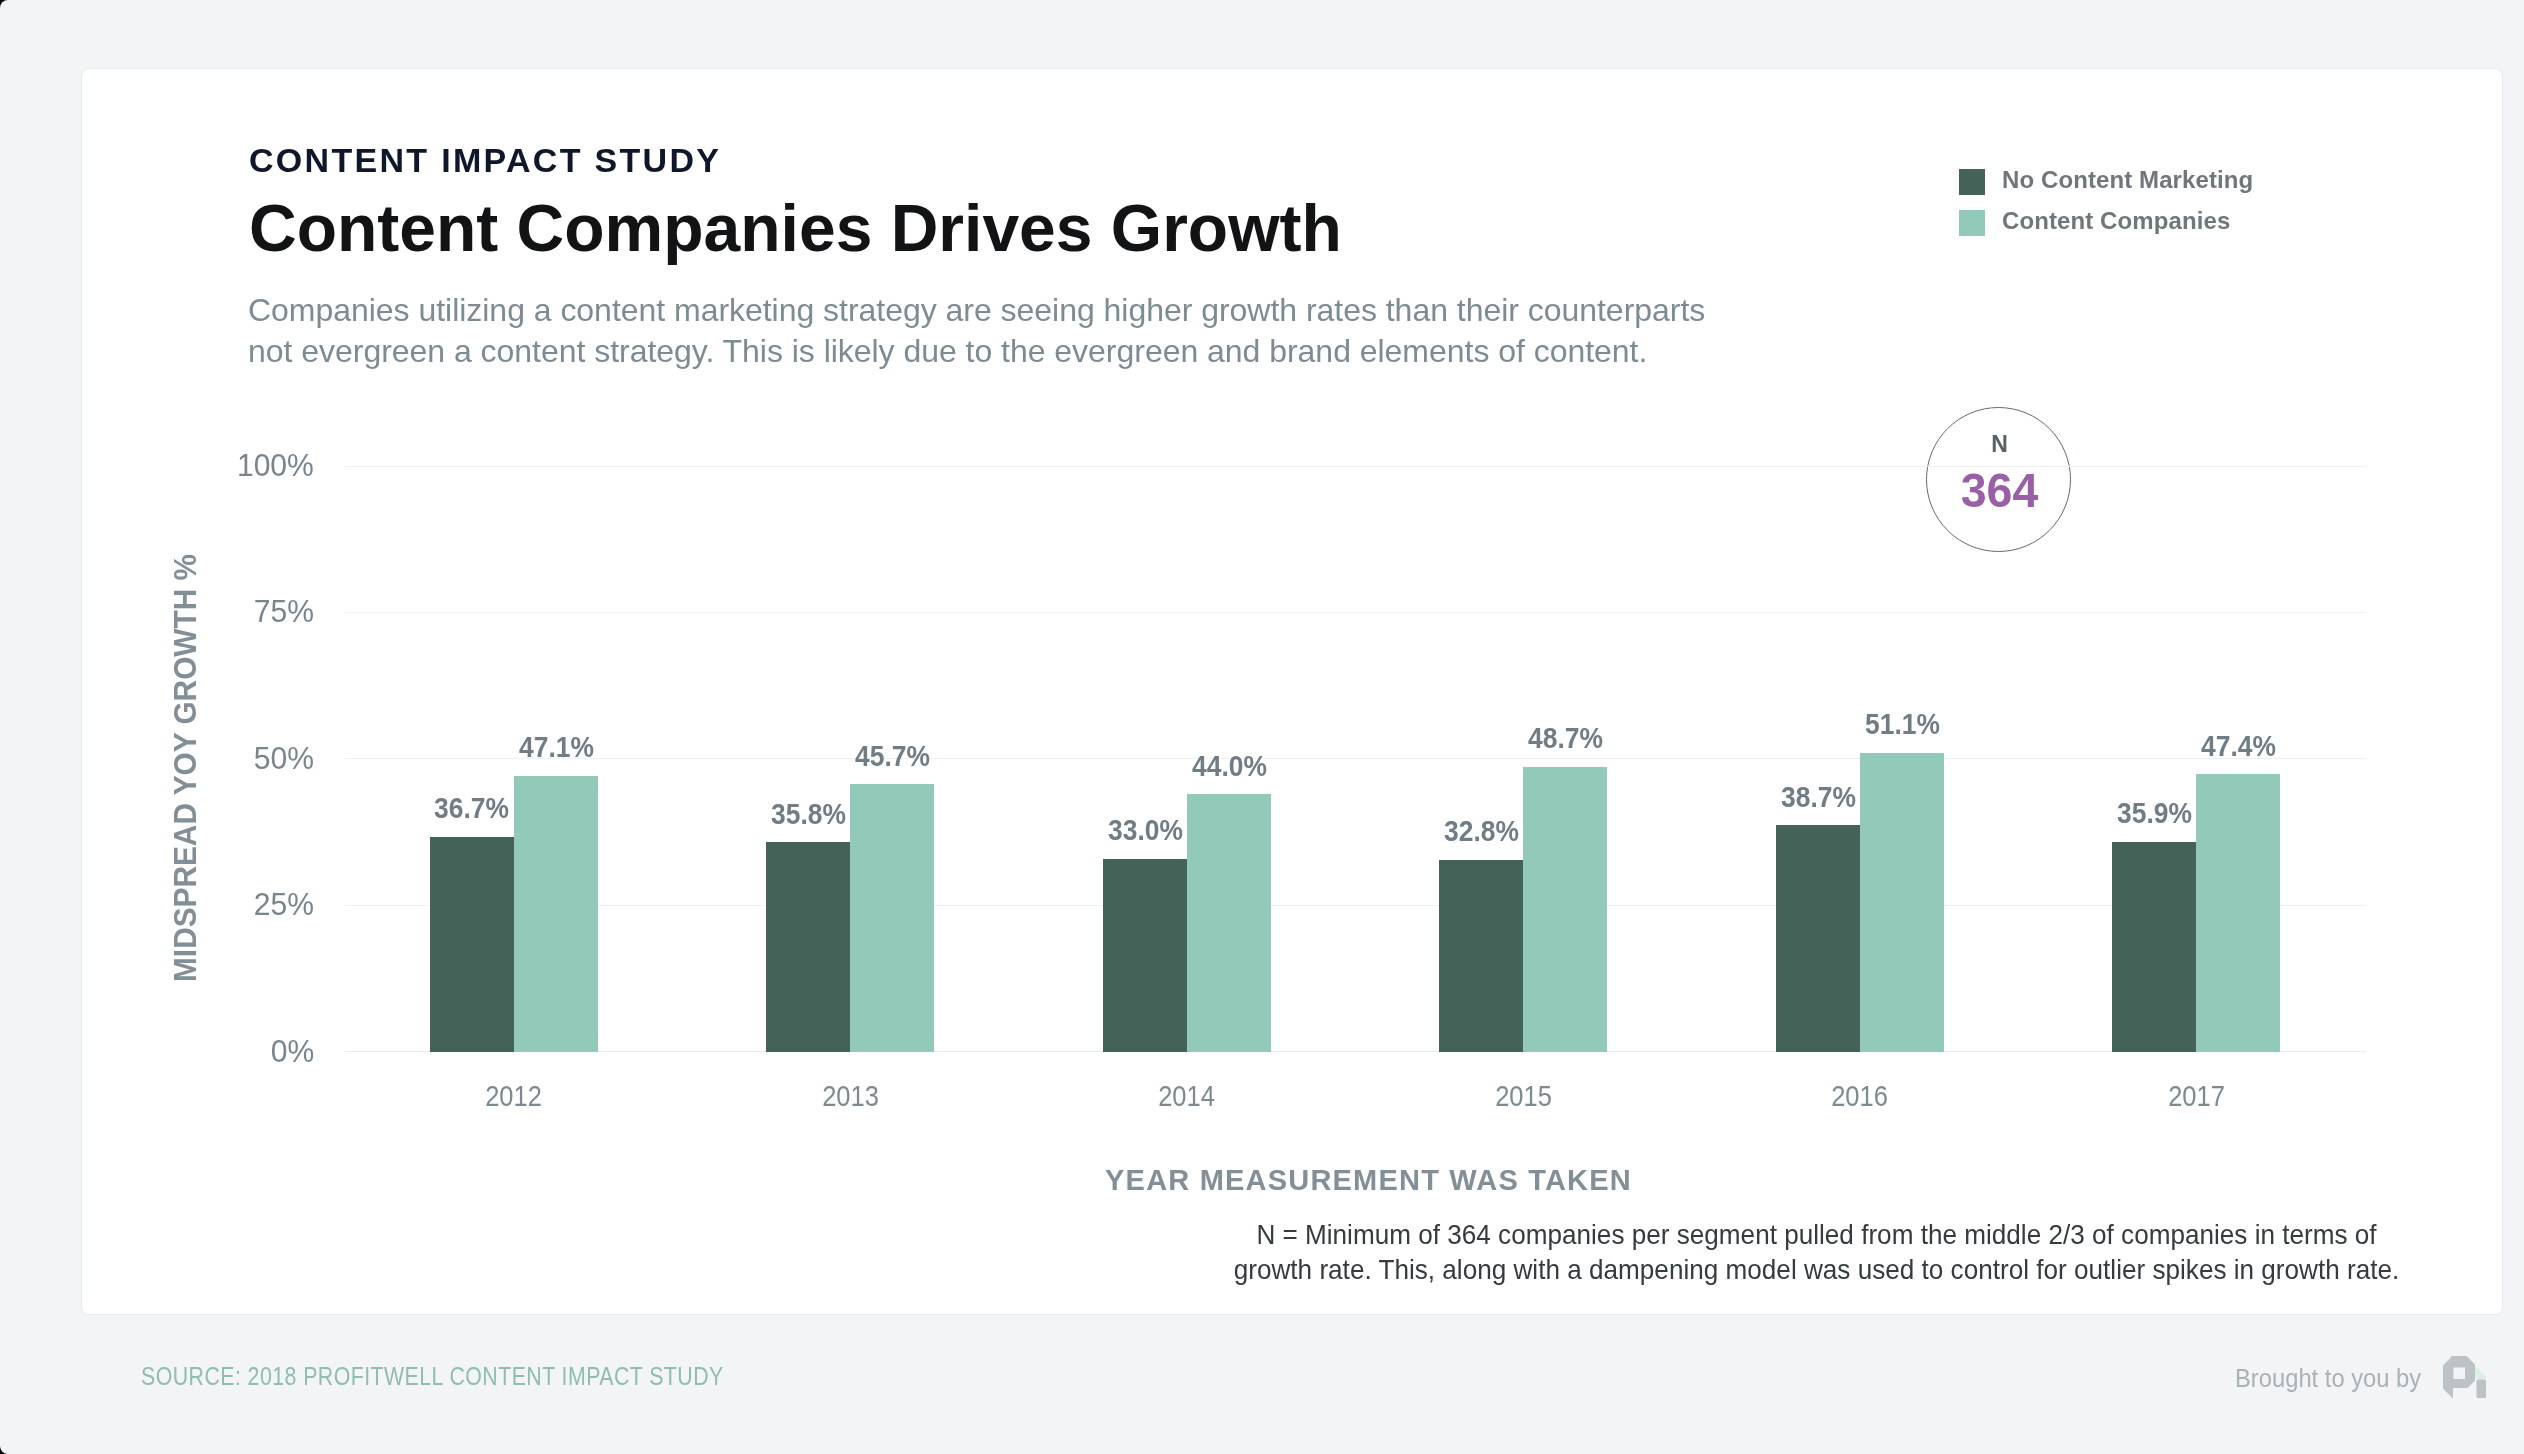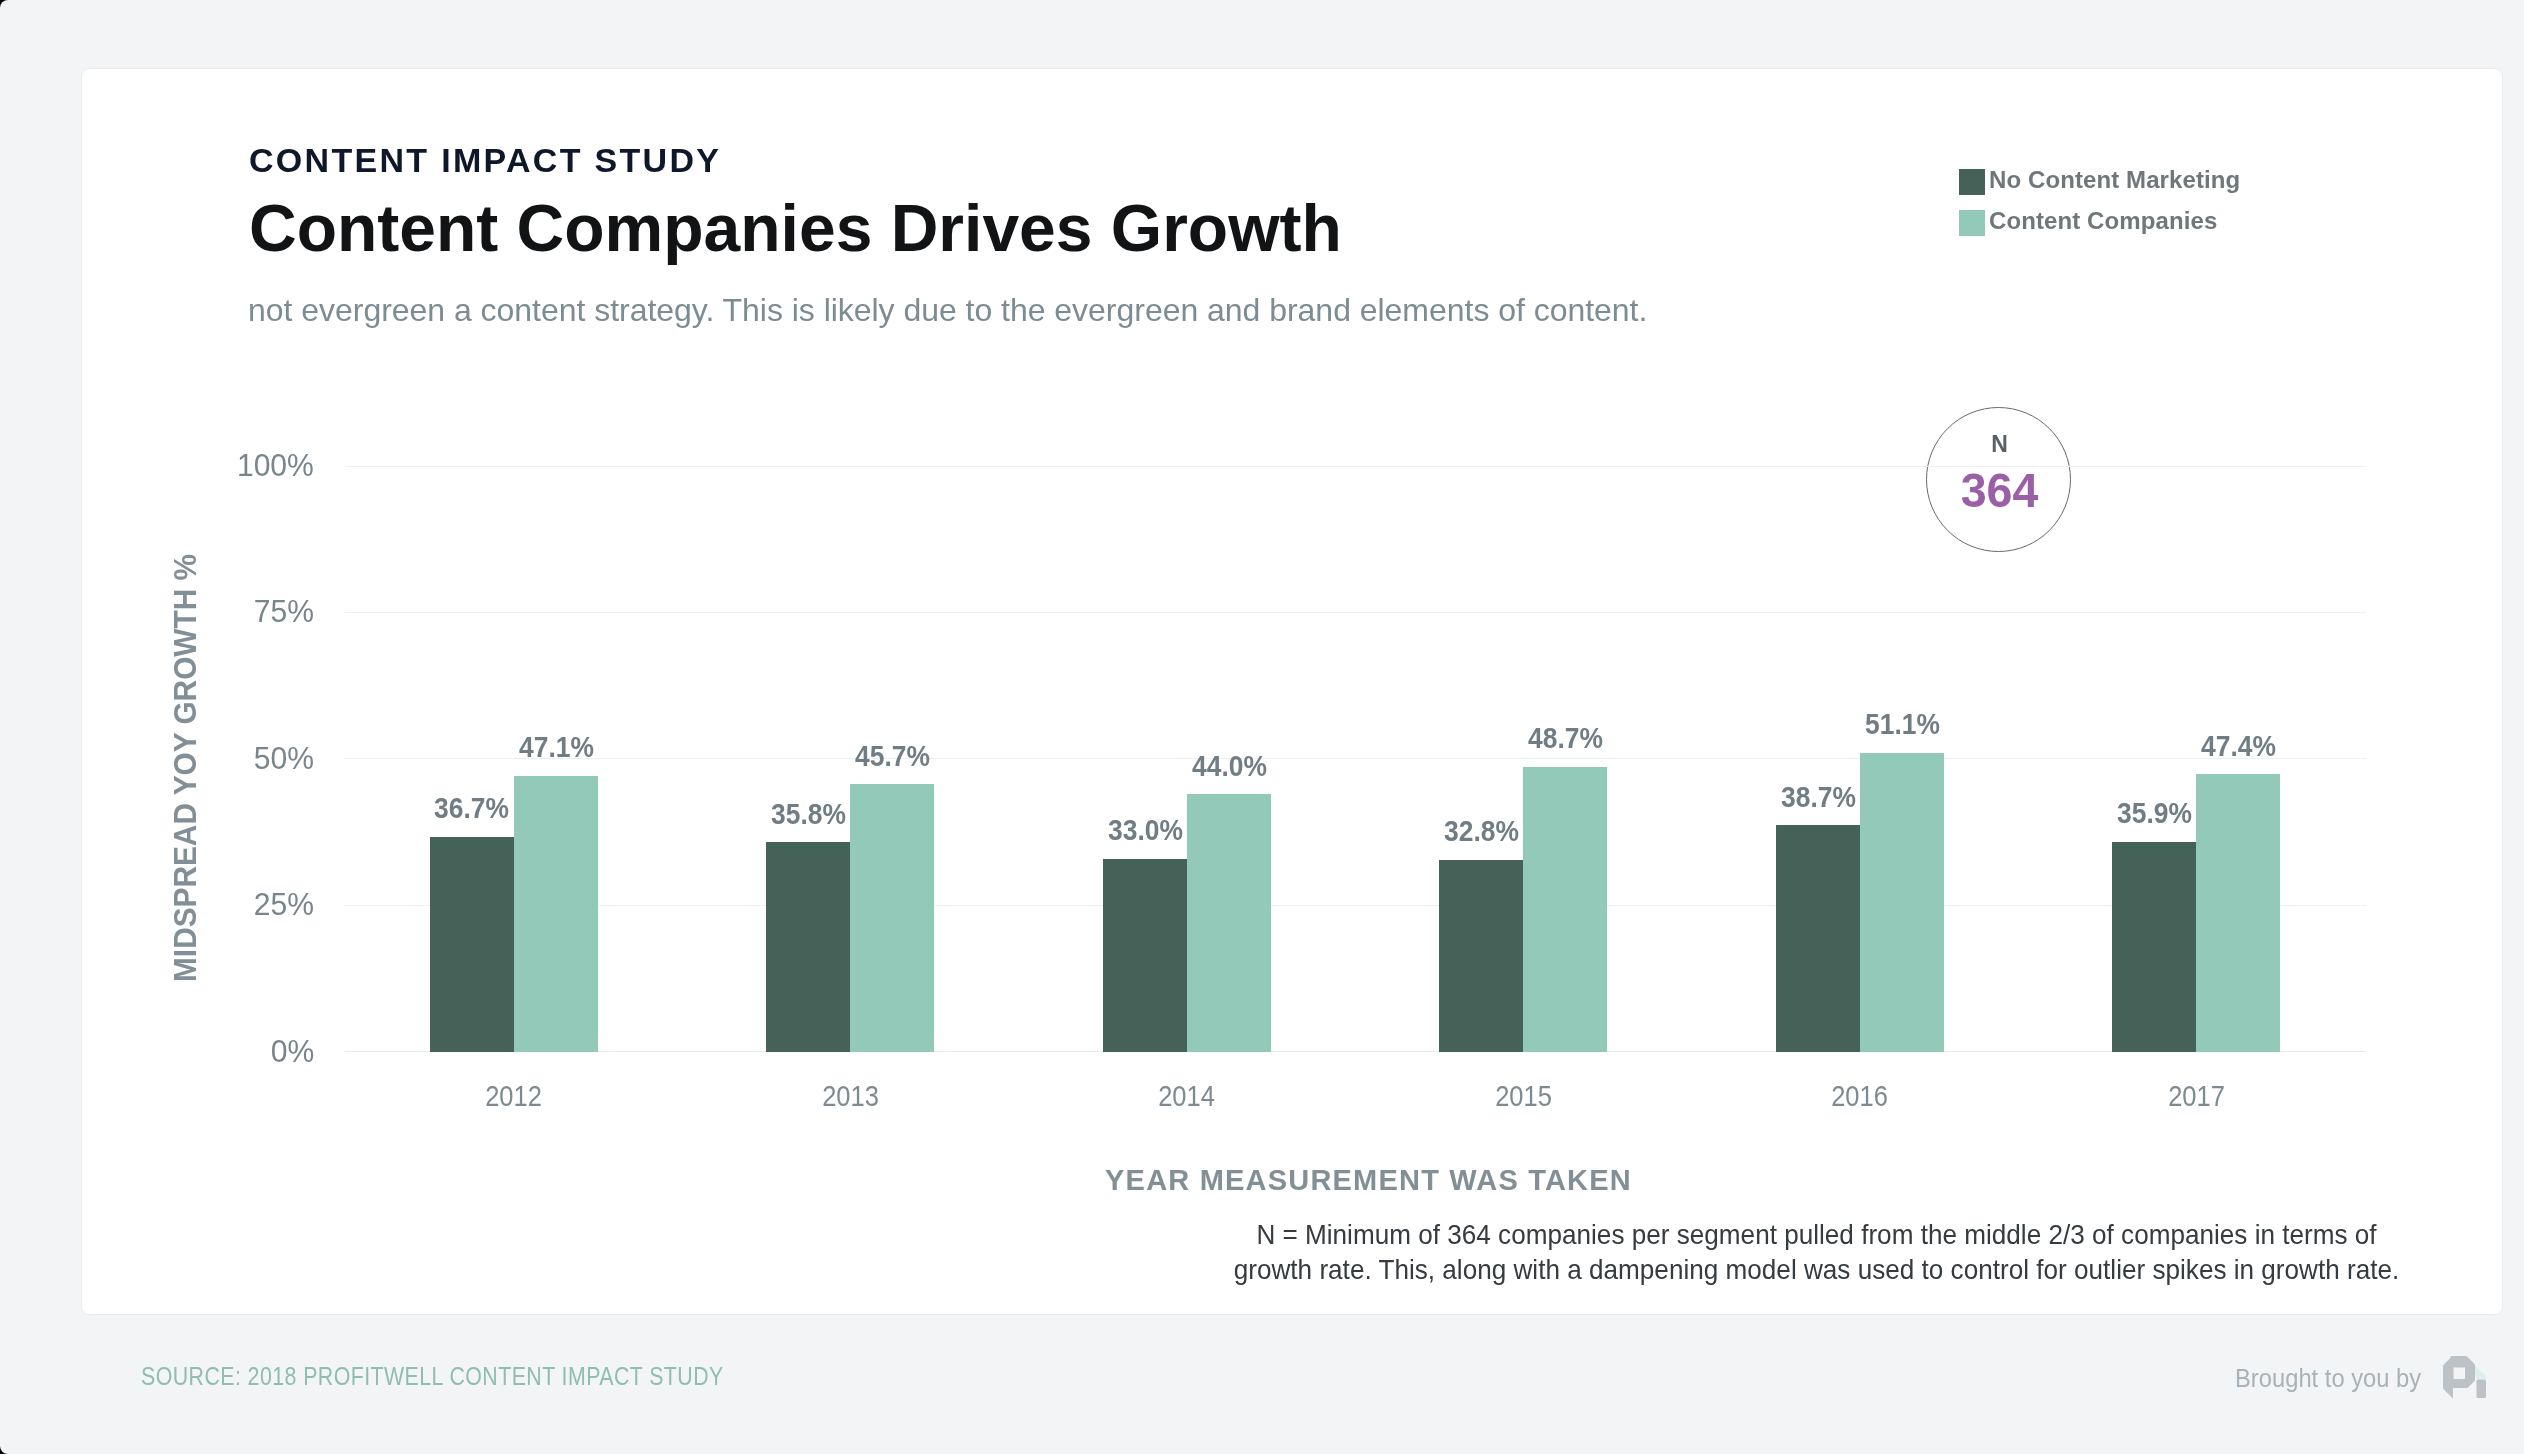--- a/index.html
+++ b/index.html
@@ -7,21 +7,21 @@
   #page{position:absolute;left:0;top:0;width:2585px;height:1454px;background:#f2f4f6;border-radius:8px;overflow:hidden;}
   #card{position:absolute;left:81px;top:68px;width:2422px;height:1247px;background:#ffffff;border:1px solid #e9ecee;border-radius:8px;box-sizing:border-box;}
 
   .eyebrow{position:absolute;left:167px;top:74px;font-size:34px;font-weight:bold;letter-spacing:2.3px;color:#0f172a;line-height:1;}
   .title{position:absolute;left:167px;top:126px;font-size:66px;font-weight:bold;letter-spacing:0px;color:#111315;line-height:1;}
   .subtitle{position:absolute;left:166px;top:221px;font-size:32px;line-height:41px;color:#7d8b92;letter-spacing:-0.03px;}
 
   .legend{position:absolute;left:1877px;top:92px;}
   .legend-row{display:flex;align-items:center;height:41px;}
   .legend-sw{width:26px;height:26px;flex:0 0 auto;}
-  .legend-lb{margin-left:4px;font-size:24px;font-weight:bold;color:#70777b;letter-spacing:0.1px;white-space:nowrap;line-height:1;position:relative;top:-2px;}
+  .legend-lb{margin-left:17px;font-size:24px;font-weight:bold;color:#70777b;letter-spacing:0.1px;white-space:nowrap;line-height:1;position:relative;top:-2px;}
 
   #plot{position:absolute;left:263px;top:397px;width:2021px;height:586px;}
   .grid{position:absolute;left:0;width:2021px;height:1px;background:#eff0f0;}
   .axis0{position:absolute;left:0;width:2021px;height:1px;background:#e9eaea;}
   .ytick{position:absolute;right:0;transform:translateY(-50%) scaleX(0.94);transform-origin:100% 50%;font-size:32px;color:#78858d;text-align:right;white-space:nowrap;line-height:1.15;}
   #yticks{position:absolute;left:101px;top:396px;width:131px;height:586px;}
   .ylabel{position:absolute;left:0;top:0;font-size:31px;font-weight:bold;letter-spacing:0px;color:#828f96;white-space:nowrap;transform-origin:0 0;transform:rotate(-90deg) scaleX(0.962);line-height:1;}
   #ylabelwrap{position:absolute;left:88px;top:913px;}
 
   .bar{position:absolute;bottom:0;}
@@ -41,20 +41,21 @@
 </style>
 </head>
 <body>
 
 <div id="page">
   <div id="card">
 
     <div class="eyebrow">CONTENT IMPACT STUDY</div>
     <div class="title">Content Companies Drives Growth</div>
     <div class="subtitle">
+      <div>Companies utilizing a content marketing strategy are seeing higher growth rates than their counterparts</div>
       <div>not evergreen a content strategy. This is likely due to the evergreen and brand elements of content.</div>
     </div>
 
     <div class="legend" id="legend">
         <div class="legend-row">
           <div class="legend-sw" style="background: rgb(69, 98, 89);"></div>
           <div class="legend-lb">No Content Marketing</div>
         </div>
         <div class="legend-row">
           <div class="legend-sw" style="background: rgb(146, 201, 185);"></div>

